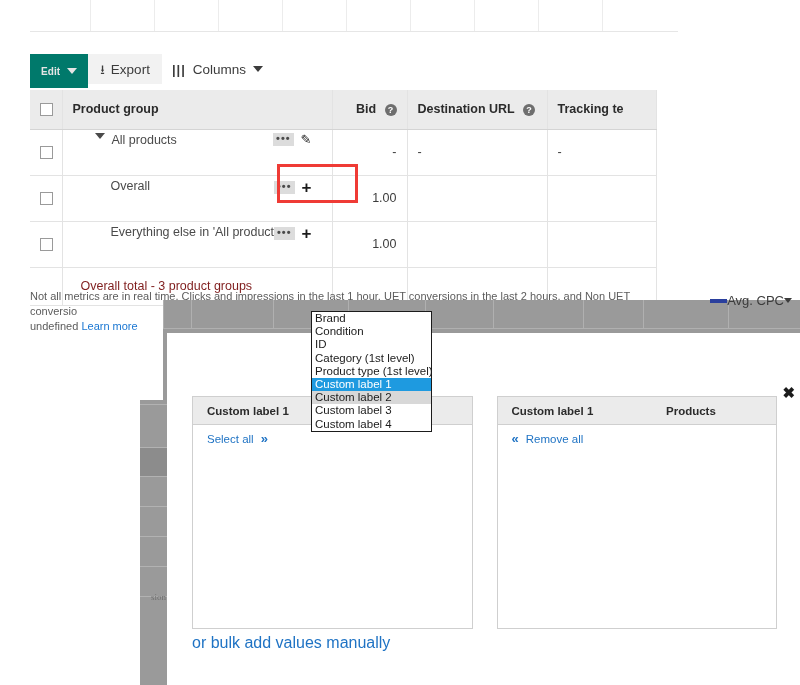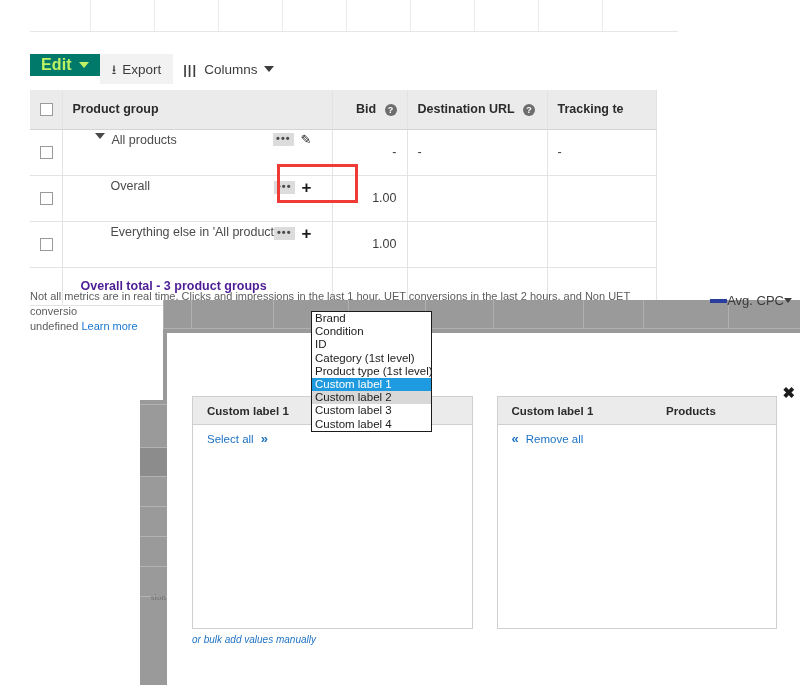--- a/index.html
+++ b/index.html
@@ -20,23 +20,23 @@
     position: absolute; left: 30px; top: 0; width: 648px; height: 32px;
     border-bottom: 1px solid #e6e6e6;
   }
   .chart-remnant .vgrid {
     position: absolute; top: 0; bottom: 0; width: 1px; background: #ececec;
   }
 
   
   .toolbar { position: absolute; left: 30px; top: 54px; height: 30px; display: flex; align-items: stretch; }
   .btn-edit {
-    background: #00796b; color: #bef264; font-size: 16px; font-weight: 600;
+    background: #00796b; color: #e5e5e5; font-size: 10px; font-weight: 600;
     padding: 0 11px; display: flex; align-items: center; gap: 7px; border: none;
-    height: 22px; cursor: pointer; letter-spacing: .1px;
+    height: 34px; cursor: pointer; letter-spacing: .1px;
   }
   .caret-down {
     width: 0; height: 0; border-left: 5px solid transparent; border-right: 5px solid transparent;
     border-top: 6px solid currentColor; display: inline-block;
   }
   .btn-plain {
     background: #f2f2f2; color: #3c3c3c; font-size: 13.5px;
     padding: 0 12px; display: flex; align-items: center; gap: 6px; border: none;
     height: 30px; cursor: pointer;
   }
@@ -77,21 +77,21 @@
   }
   .indent-1 { padding-left: 22px; }
   .indent-2 { padding-left: 38px; }
   .row-actions { position: absolute; right: 10px; display: flex; align-items: center; gap: 7px; }
   .dots {
     display: inline-block; background: #dcdcdc; color: #4a4a4a; font-size: 11px; line-height: 9px;
     padding: 1px 3px 3px; letter-spacing: 1px; font-weight: 700;
   }
   .plus-ico { font-size: 17px; font-weight: 700; color: #1b1b1b; line-height: 1; }
   .pencil-ico { font-size: 13px; color: #1b1b1b; line-height: 1; }
-  .total-row td { background: #f7f7f7; font-weight: 700; color: #4c1d95; height: 38px; }
+  .total-row td { background: #f7f7f7; font-weight: 400; color: #7f1d1d; height: 38px; }
   .dash { color: #6b6b6b; }
 
   
   .red-box {
     position: absolute; left: 277px; top: 164px; width: 81px; height: 39px;
     border: 3px solid #ef3b35; pointer-events: none;
   }
 
   
   .footnote {
@@ -126,21 +126,21 @@
   .pane-head {
     display: flex; background: #ebebeb; border-bottom: 1px solid #cfcfcf; height: 28px; align-items: center;
   }
   .pane-head .ph1 { flex: 1; padding-left: 14px; font-size: 11.5px; font-weight: 700; color: #2b2b2b; }
   .pane-head .ph2 { width: 110px; font-size: 11.5px; font-weight: 700; color: #2b2b2b; }
   .pane-body { height: 203px; position: relative; background: #fff; }
   .pane-action { position: absolute; left: 14px; top: 7px; display: flex; align-items: center; gap: 7px; }
   .pane-action .lnk { font-size: 11.5px; color: #1f73c4; cursor: pointer; }
   .chev { font-size: 13px; color: #1f73c4; font-weight: 700; line-height: 1; }
 
-  .bulk-link { position: absolute; left: 25px; top: 301px; font-size: 10px; color: #1f73c4; cursor: pointer; font-style: italic; }
+  .bulk-link { position: absolute; left: 25px; top: 301px; font-size: 16px; color: #1f73c4; cursor: pointer; }
 
   .modal-btns { position: absolute; left: 25px; top: 325px; display: flex; gap: 9px; }
   .btn-save {
     background: #5a5a5a; color: #fff; font-size: 12px; font-weight: 700; border: none;
     padding: 0 14px; height: 23px; cursor: pointer;
   }
   .btn-cancel {
     background: #ffffff; color: #2b2b2b; font-size: 12px; font-weight: 700; border: 1px solid #9a9a9a;
     padding: 0 12px; height: 23px; cursor: pointer;
   }

